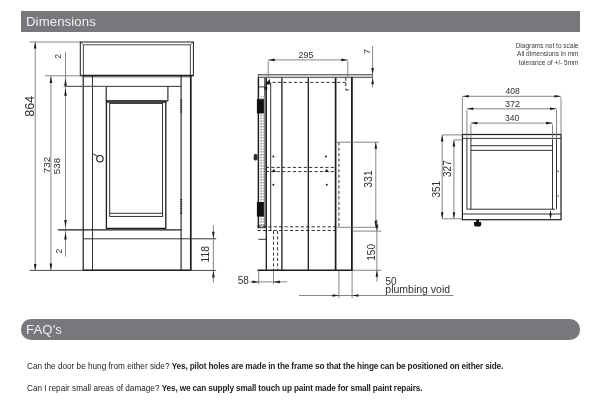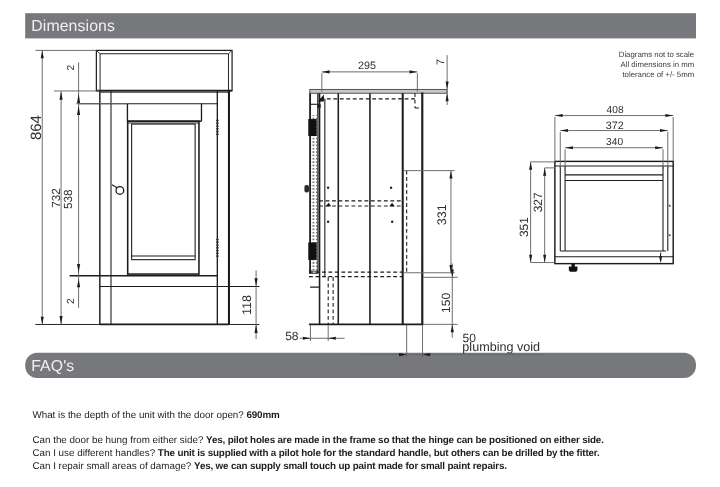--- a/index.html
+++ b/index.html
@@ -12,30 +12,28 @@
   svg{position:absolute;left:0;top:0;}
 </style>
 </head>
 <body>
 <div id="page">
 
 <div class="bar" style="top:11px;">
       <span>Dimensions</span>
     </div>
 
-<div class="bar" style="top:294px;border-radius:10px;">
+<div class="bar" style="top:319px;border-radius:10px;">
       <span>FAQ's</span>
     </div>
 
-<div class="faqline" style="top:340.5px;">What is the depth of the unit with the door open? <b>690mm</b></div>
 
 
 <div class="faqline" style="top:362.1px;text-align:center;">Can the door be hung from either side? <b>Yes, pilot holes are made in the frame so that the hinge can be positioned on either side.</b></div>
 
-<div class="faqline" style="top:372.9px;">Can I use different handles? <b>The unit is supplied with a pilot hole for the standard handle, but others can be drilled by the fitter.</b></div>
 
 <div class="faqline" style="top:383.7px;">Can I repair small areas of damage? <b>Yes, we can supply small touch up paint made for small paint repairs.</b></div>
 <svg width="600" height="406" viewBox="0 0 600 406">
 <defs>
 <pattern id="hatch" width="2.8" height="2.8" patternUnits="userSpaceOnUse">
   <rect width="2.8" height="2.8" fill="#ffffff"></rect>
   <rect x="0" y="0" width="1.6" height="1.4" fill="#7b7e80"></rect>
 </pattern>
 </defs>
 

